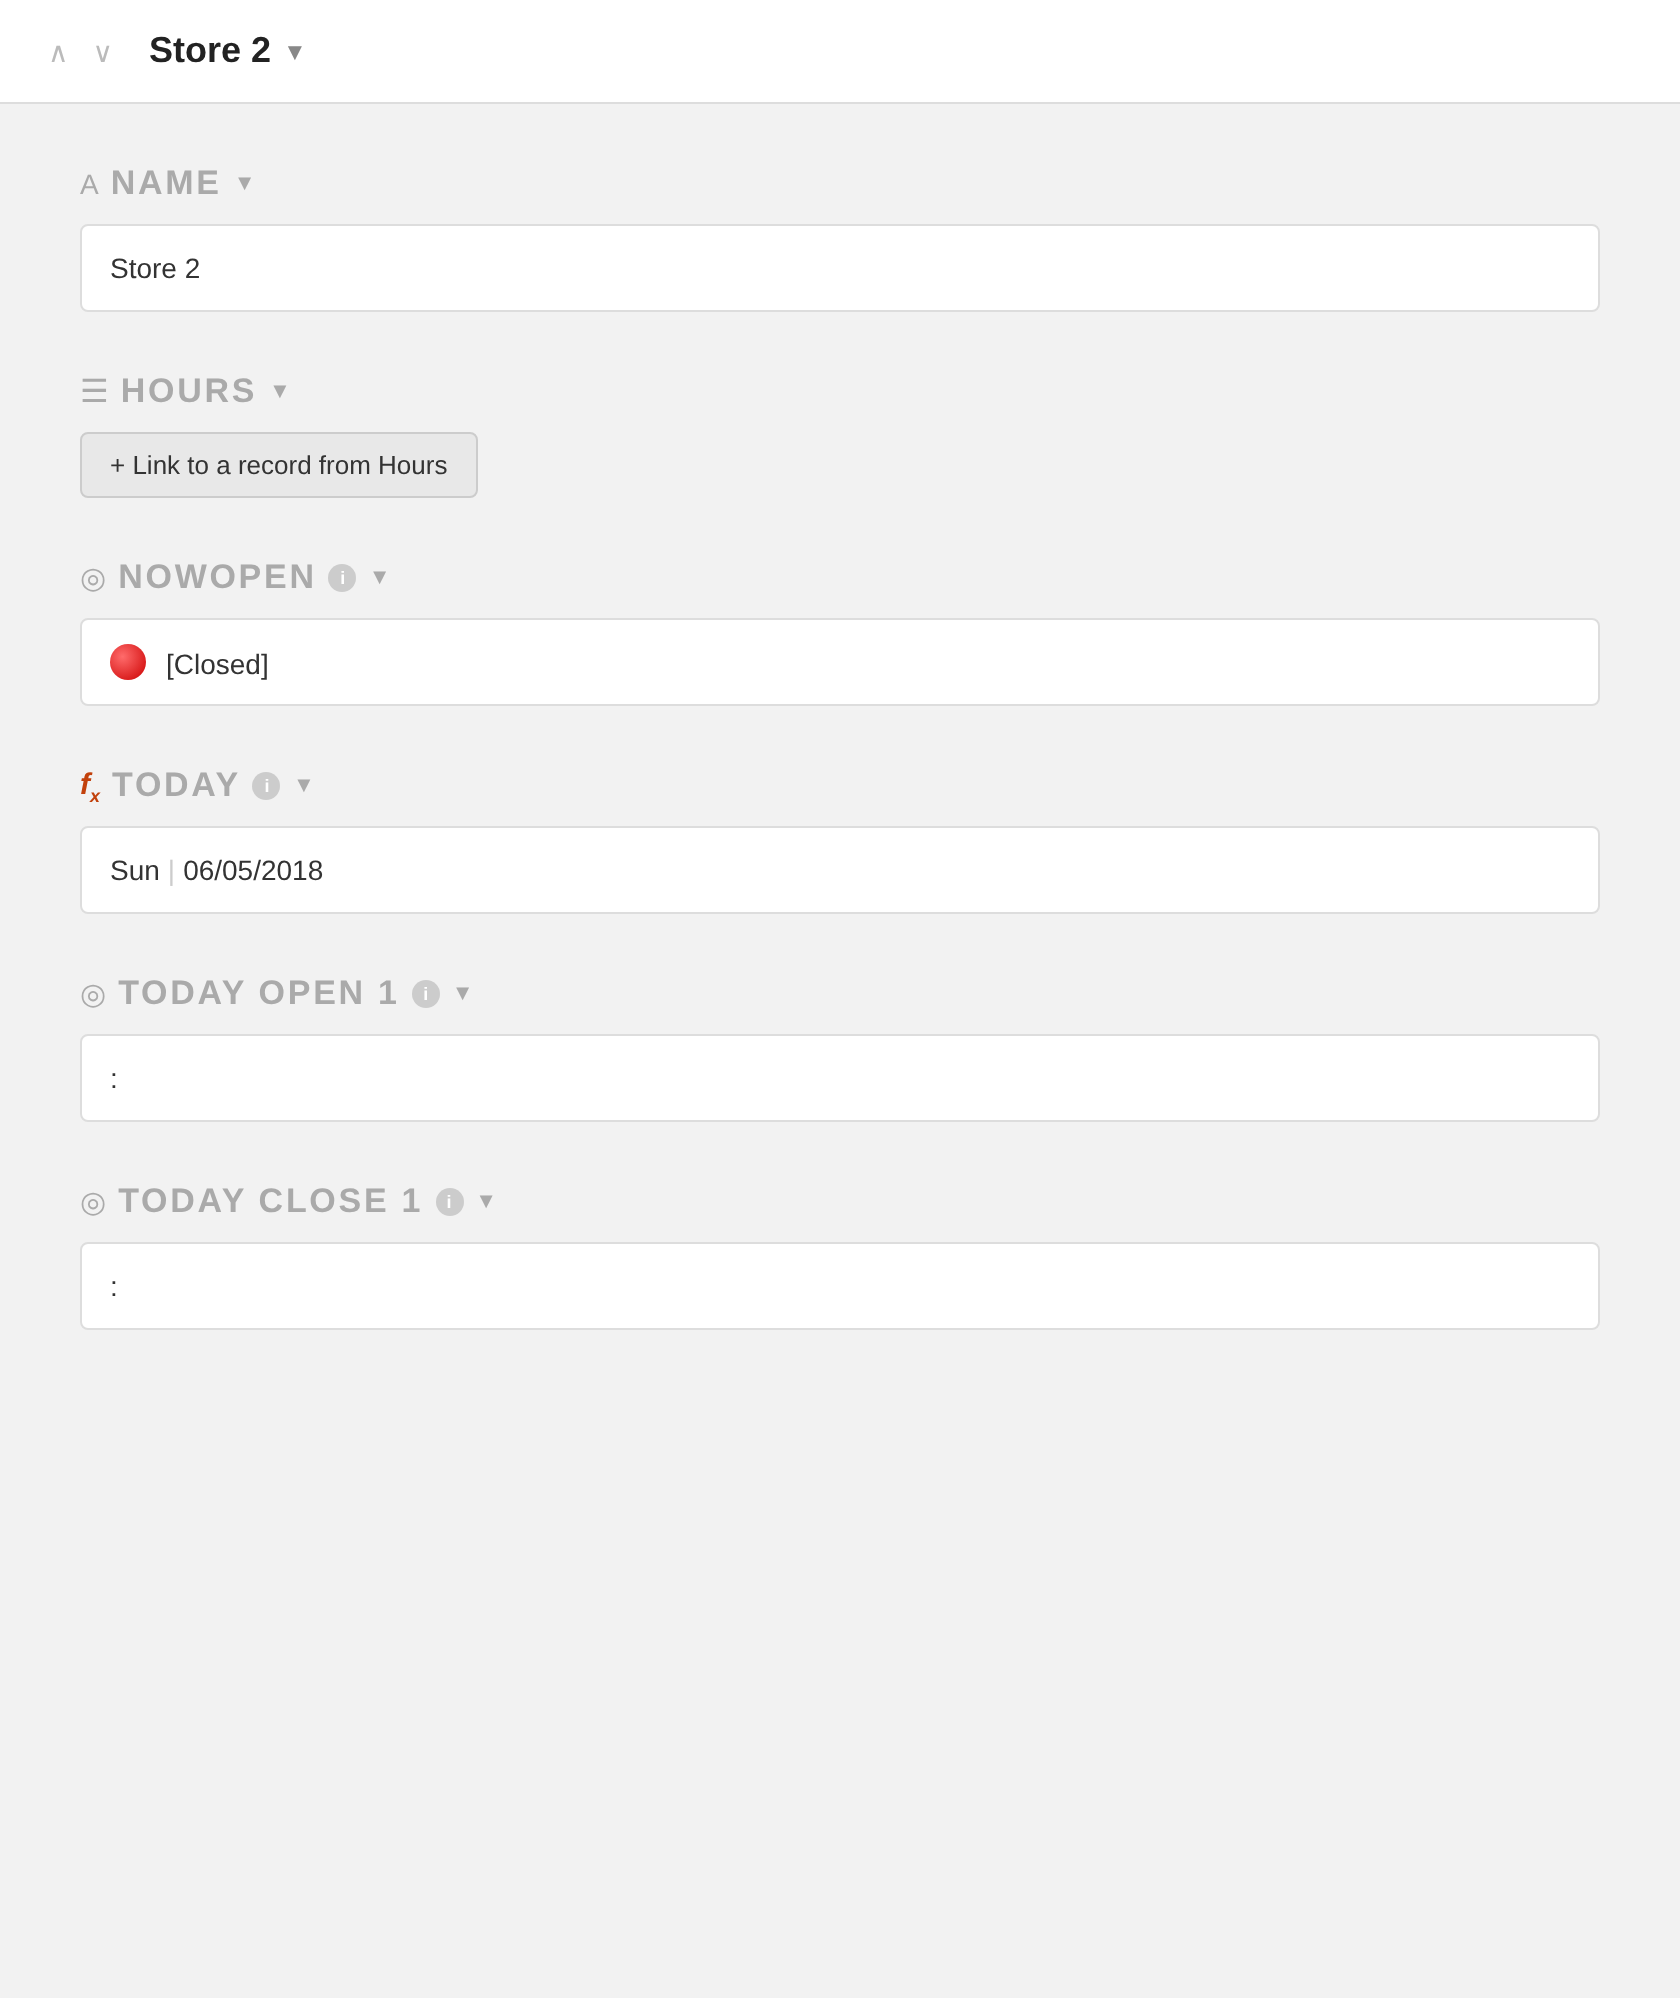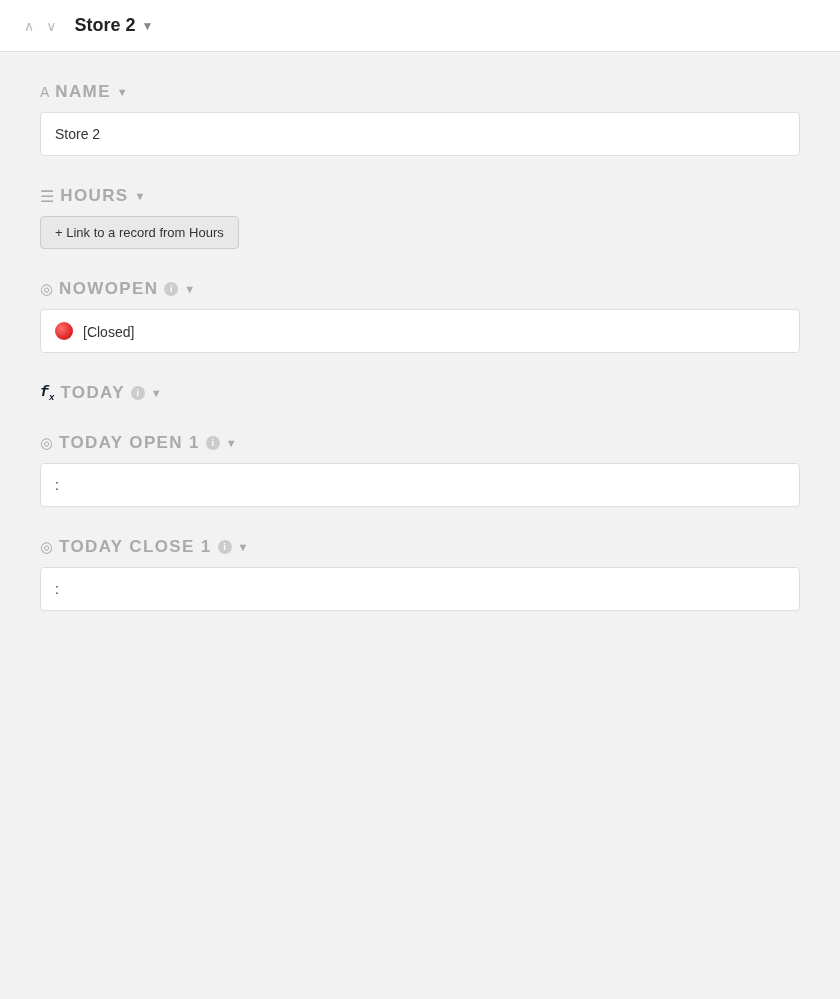--- a/index.html
+++ b/index.html
@@ -142,22 +142,22 @@
     .divider {
       color: #ccc;
       margin: 0 4px;
     }
 
     
     .fx-icon {
       font-style: italic;
       font-weight: 700;
       font-size: 15px;
-      color: #0f172a;
-      font-family: Liberation Mono, monospace;
+      color: #c2410c;
+      font-family: Liberation Sans, sans-serif;
     }
 
     
     .lookup-icon {
       font-size: 15px;
       color: #aaa;
     }
   </style>
 </head>
 <body>
@@ -212,20 +212,25 @@
     </div>
   </div>
 
   <div class="field-section">
     <div class="field-label">
       <span class="fx-icon field-label-icon">f<sub style="font-size:9px;">x</sub></span>
       <span class="field-label-text">TODAY</span>
       <span class="field-label-info">i</span>
       <span class="field-label-dropdown">▼</span>
     </div>
+    <div class="field-input">
+      <span>Sun</span>
+      <span class="divider"> | </span>
+      <span>06/05/2018</span>
+    </div>
   </div>
 
   <div class="field-section">
     <div class="field-label">
       <span class="field-label-icon lookup-icon">◎</span>
       <span class="field-label-text">TODAY OPEN 1</span>
       <span class="field-label-info">i</span>
       <span class="field-label-dropdown">▼</span>
     </div>
     <div class="field-input">

